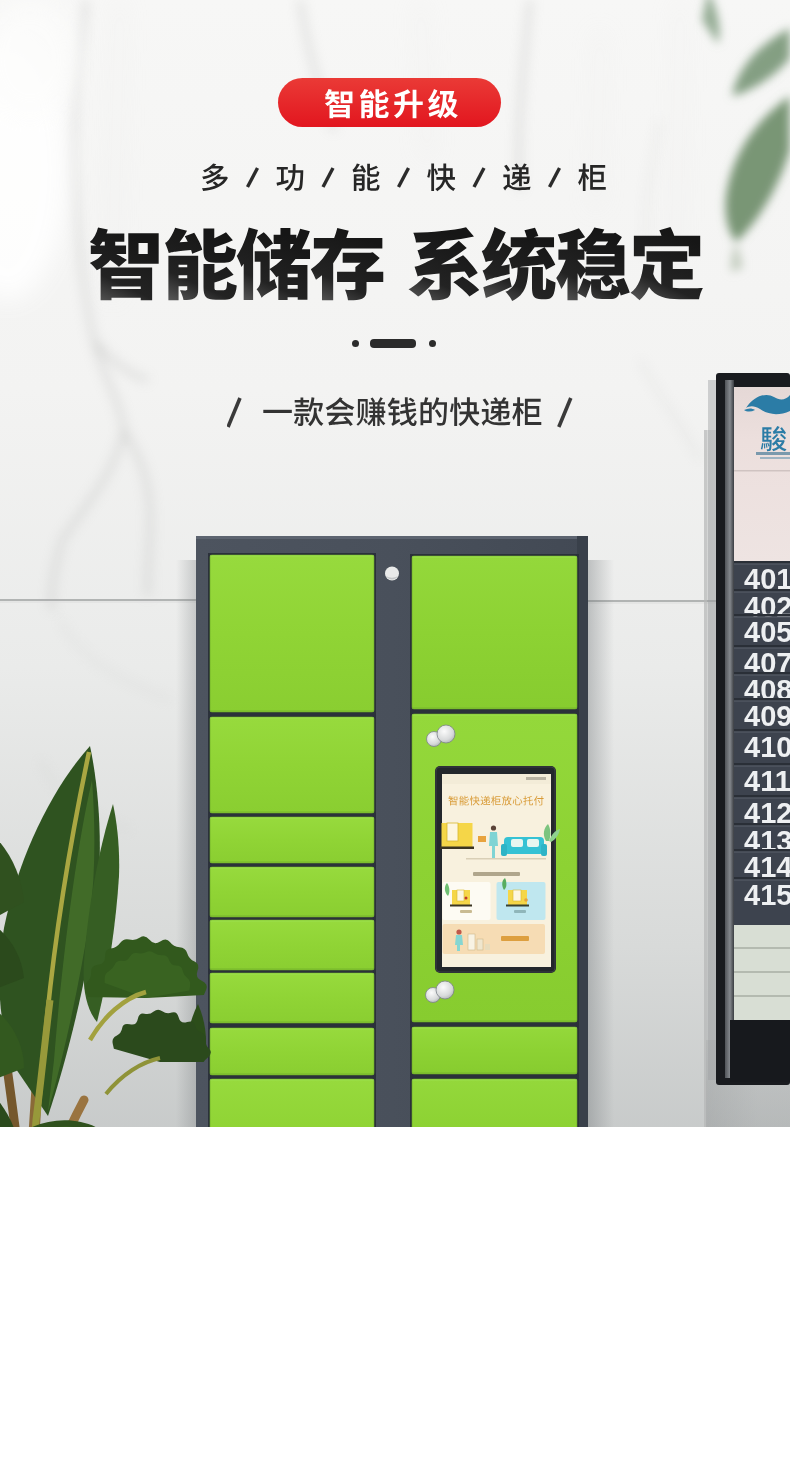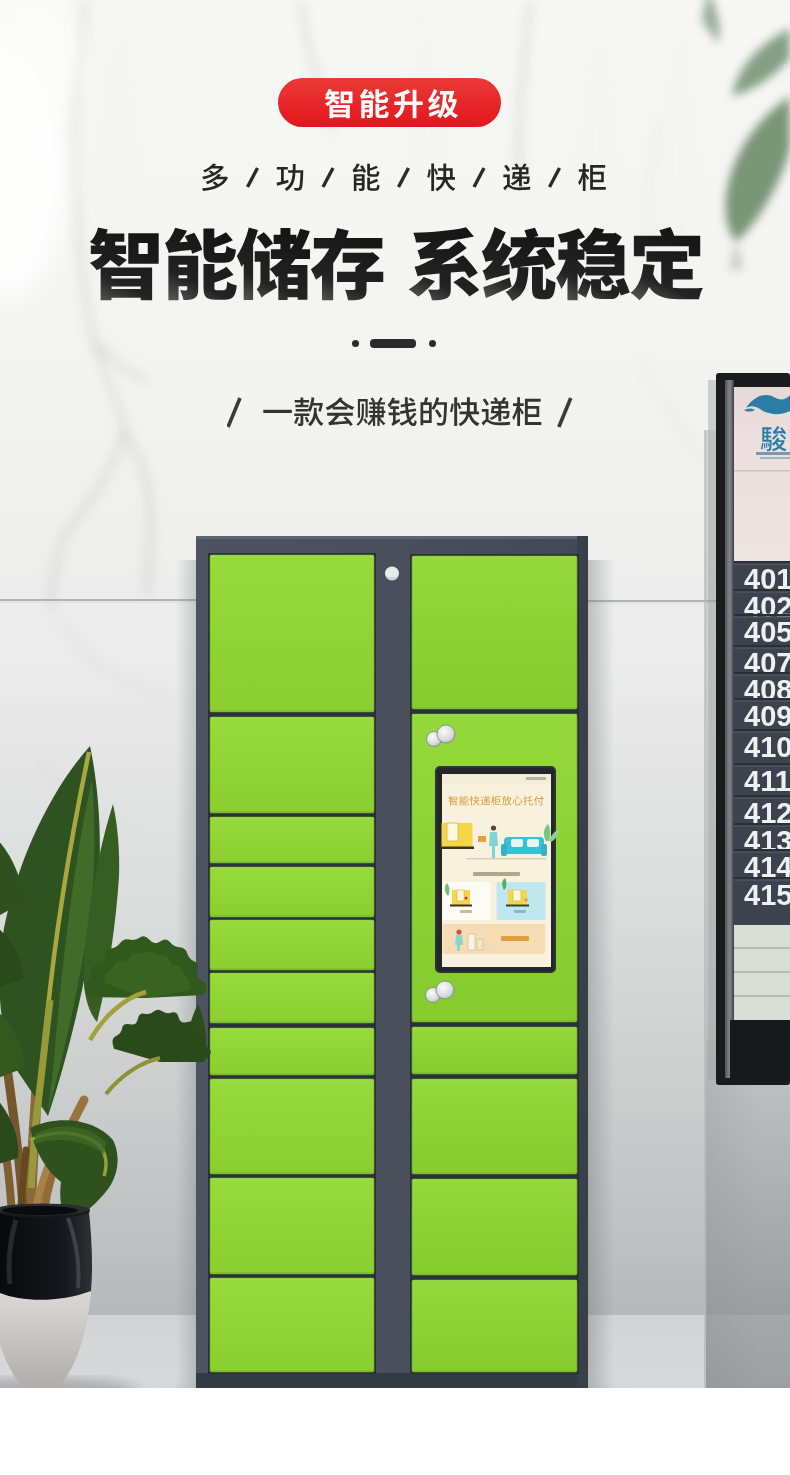--- a/index.html
+++ b/index.html
@@ -1,15 +1,15 @@
 <!DOCTYPE html>
 <html><head><meta charset="utf-8">
 <style>
 html,body{margin:0;padding:0;}
-#page{position:relative;width:790px;height:1388px;overflow:hidden;background:#0f766e;font-family:"Liberation Sans",sans-serif;}
+#page{position:relative;width:790px;height:1127px;overflow:hidden;background:#0f766e;font-family:"Liberation Sans",sans-serif;}
 .abs{position:absolute;}
 </style></head>
 <body>
 <div id="page">
 
 <svg class="abs" style="left:0;top:0" width="790" height="1475">
 <defs>
 <linearGradient id="wall" x1="0" y1="0" x2="0" y2="1">
 <stop offset="0" stop-color="#f7f7f6"></stop>
           <stop offset="0.28" stop-color="#f3f3f2"></stop>

